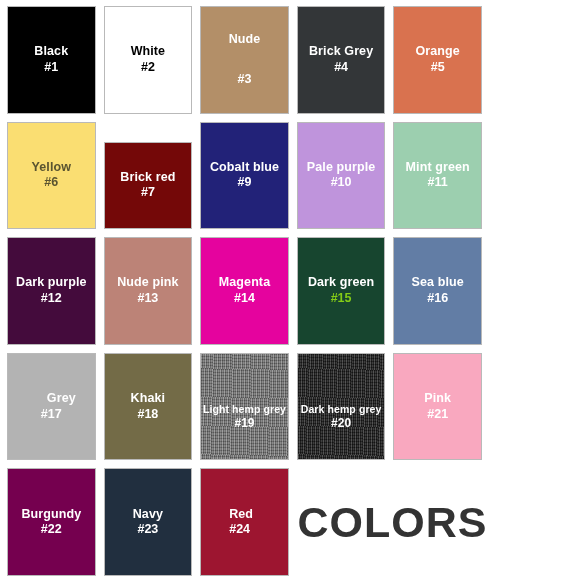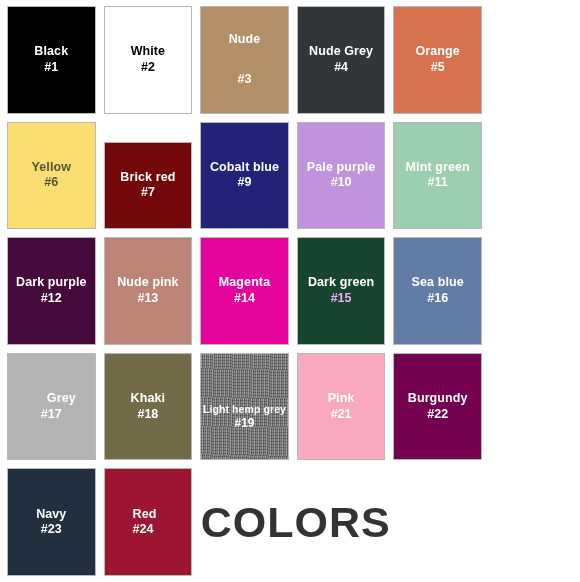--- a/index.html
+++ b/index.html
@@ -108,21 +108,21 @@
     </div>
     <div class="swatch" style="background: rgb(255, 255, 255); border-color: rgb(185, 185, 185);">
       <div class="swatch-label" style="color: rgb(0, 0, 0);">White</div>
       <div class="swatch-code" style="color: rgb(0, 0, 0);">#2</div>
     </div>
     <div class="swatch" style="background: rgb(179, 143, 104); border-color: rgb(185, 185, 185); gap: 24px;">
       <div class="swatch-label" style="color: rgb(255, 255, 255);">Nude</div>
       <div class="swatch-code" style="color: rgb(255, 255, 255);">#3</div>
     </div>
     <div class="swatch" style="background: rgb(51, 54, 56); border-color: rgb(185, 185, 185);">
-      <div class="swatch-label" style="color: rgb(255, 255, 255);">Nude Grey</div>
+      <div class="swatch-label" style="color: rgb(255, 255, 255);">Brick Grey</div>
       <div class="swatch-code" style="color: rgb(255, 255, 255);">#4</div>
     </div>
     <div class="swatch" style="background: rgb(217, 114, 79); border-color: rgb(185, 185, 185);">
       <div class="swatch-label" style="color: rgb(255, 255, 255);">Orange</div>
       <div class="swatch-code" style="color: rgb(255, 255, 255);">#5</div>
     </div>
     <div class="swatch" style="background: rgb(250, 222, 114); border-color: rgb(185, 185, 185);">
       <div class="swatch-label" style="color: rgb(90, 84, 48);">Yellow</div>
       <div class="swatch-code" style="color: rgb(90, 84, 48);">#6</div>
     </div>
@@ -149,37 +149,41 @@
     <div class="swatch" style="background: rgb(188, 131, 119); border-color: rgb(185, 185, 185);">
       <div class="swatch-label" style="color: rgb(255, 255, 255);">Nude pink</div>
       <div class="swatch-code" style="color: rgb(255, 255, 255);">#13</div>
     </div>
     <div class="swatch" style="background: rgb(229, 3, 158); border-color: rgb(185, 185, 185);">
       <div class="swatch-label" style="color: rgb(255, 255, 255);">Magenta</div>
       <div class="swatch-code" style="color: rgb(255, 255, 255);">#14</div>
     </div>
     <div class="swatch" style="background: rgb(23, 69, 47); border-color: rgb(185, 185, 185);">
       <div class="swatch-label" style="color: rgb(255, 255, 255);">Dark green</div>
-      <div class="swatch-code" style="color: #f0abfc;">#15</div>
+      <div class="swatch-code" style="color: #84cc16;">#15</div>
     </div>
     <div class="swatch" style="background: rgb(98, 125, 165); border-color: rgb(185, 185, 185);">
       <div class="swatch-label" style="color: rgb(255, 255, 255);">Sea blue</div>
       <div class="swatch-code" style="color: rgb(255, 255, 255);">#16</div>
     </div>
     <div class="swatch" style="background: rgb(179, 179, 179); border-color: rgb(185, 185, 185);">
       <div class="swatch-label" style="color: rgb(255, 255, 255); margin-left: 20px;">Grey</div>
       <div class="swatch-code" style="color: rgb(255, 255, 255);">#17</div>
     </div>
     <div class="swatch" style="background: rgb(115, 107, 71); border-color: rgb(185, 185, 185);">
       <div class="swatch-label" style="color: rgb(255, 255, 255);">Khaki</div>
       <div class="swatch-code" style="color: rgb(255, 255, 255);">#18</div>
     </div>
     <div class="swatch tex-light small-label" style="background: rgb(110, 110, 110); border-color: rgb(185, 185, 185);">
       <div class="swatch-label" style="color: rgb(255, 255, 255);">Light hemp grey</div>
       <div class="swatch-code" style="color: rgb(255, 255, 255);">#19</div>
+    </div>
+    <div class="swatch tex-dark small-label" style="background: rgb(35, 35, 35); border-color: rgb(185, 185, 185);">
+      <div class="swatch-label" style="color: rgb(255, 255, 255);">Dark hemp grey</div>
+      <div class="swatch-code" style="color: rgb(255, 255, 255);">#20</div>
     </div>
     <div class="swatch" style="background: rgb(249, 168, 191); border-color: rgb(185, 185, 185);">
       <div class="swatch-label" style="color: rgb(255, 255, 255);">Pink</div>
       <div class="swatch-code" style="color: rgb(255, 255, 255);">#21</div>
     </div>
     <div class="swatch" style="background: rgb(117, 0, 79); border-color: rgb(185, 185, 185);">
       <div class="swatch-label" style="color: rgb(255, 255, 255);">Burgundy</div>
       <div class="swatch-code" style="color: rgb(255, 255, 255);">#22</div>
     </div>
     <div class="swatch" style="background: rgb(33, 47, 63); border-color: rgb(185, 185, 185);">

